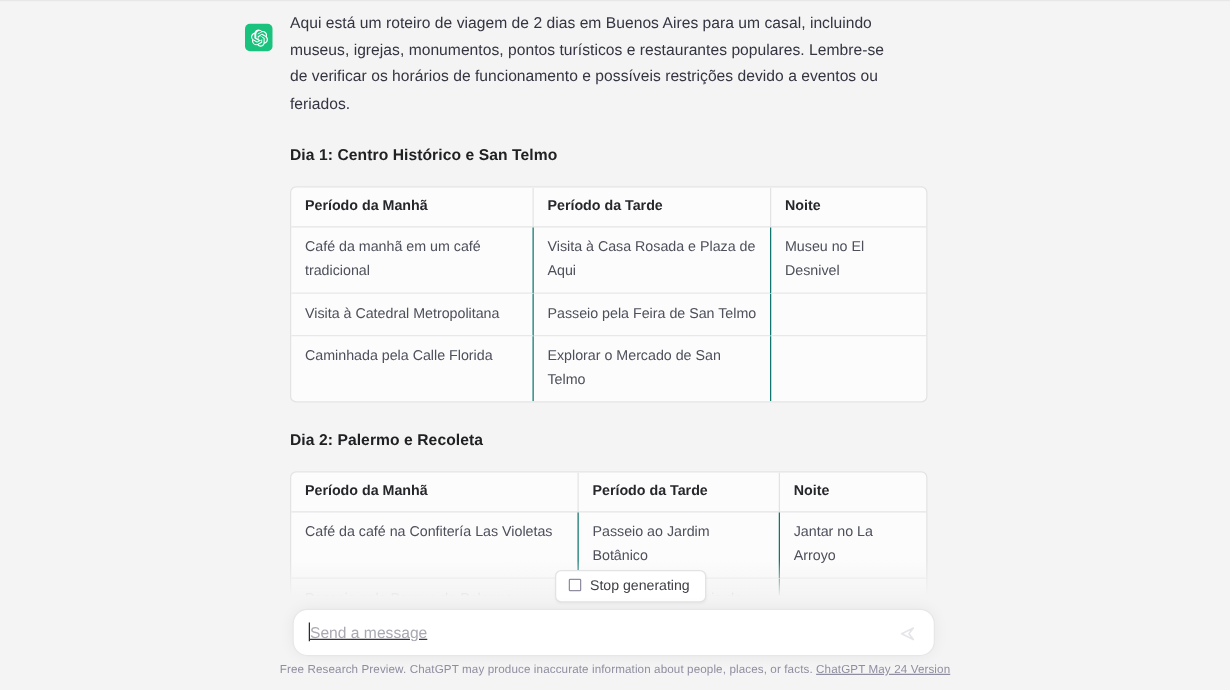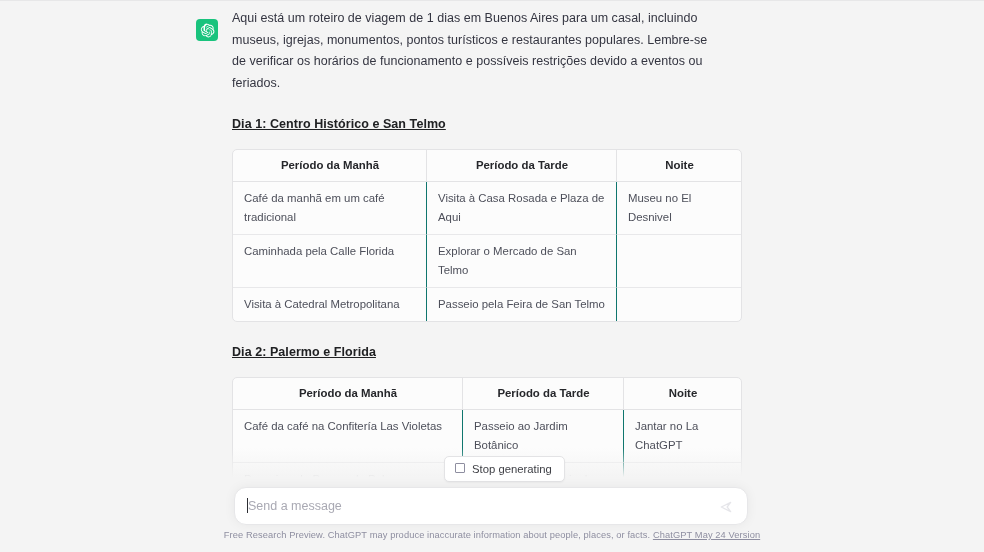--- a/index.html
+++ b/index.html
@@ -58,37 +58,36 @@
     width: 478px;
   }
 
   h3.day-heading {
     margin: 22px 0 0 0;
     font-size: 12.5px;
     line-height: 17px;
     font-weight: bold;
     color: #202123;
     letter-spacing: 0.005em;
-    text-decoration: underline;
   }
 
   
   .chat-table {
     border-collapse: separate;
     border-spacing: 0;
     margin-top: 16px;
     background: #fcfcfc;
     border: 1px solid #e3e3e5;
     border-radius: 5px;
     overflow: hidden;
     table-layout: fixed;
     font-size: 11.4px;
   }
   .chat-table th {
-    text-align: center;
+    text-align: left;
     font-weight: bold;
     color: #26272b;
     padding: 7px 10px 7px 11px;
     border-bottom: 1px solid #e3e3e5;
     border-right: 1px solid #e3e3e5;
     vertical-align: top;
     line-height: 17px;
     font-size: 11.4px;
   }
   .chat-table td {
@@ -153,20 +152,21 @@
     left: 234px;
     top: 39px;
     width: 512px;
     height: 36px;
     background: #ffffff;
     border: 1px solid #e7e7e9;
     border-radius: 12px;
     box-shadow: 0 0 12px rgba(0,0,0,0.055);
     display: flex;
     align-items: center;
+    text-decoration: underline;
   }
   #message-caret {
     position: absolute;
     left: 12px;
     top: 10px;
     width: 1.4px;
     height: 15px;
     background: #2b2c31;
   }
   #message-input {
@@ -210,66 +210,66 @@
 
 <div id="message-block">
   <div id="message-inner">
 
     <div id="avatar">
       <svg width="15" height="15" viewBox="0 0 24 24" aria-hidden="true">
         <path fill="#ffffff" d="M21.55 10.0a5.42 5.42 0 0 0-.47-4.45 5.49 5.49 0 0 0-5.9-2.63A5.45 5.45 0 0 0 11.05 1a5.49 5.49 0 0 0-5.23 3.79 5.43 5.43 0 0 0-3.63 2.63 5.49 5.49 0 0 0 .68 6.44 5.42 5.42 0 0 0 .47 4.45 5.49 5.49 0 0 0 5.9 2.63A5.44 5.44 0 0 0 13.35 23a5.49 5.49 0 0 0 5.23-3.8 5.43 5.43 0 0 0 3.63-2.63 5.49 5.49 0 0 0-.66-6.43v-.14zm-8.2 11.49a4.08 4.08 0 0 1-2.61-.94l.13-.07 4.33-2.5a.71.71 0 0 0 .36-.61v-6.1l1.83 1.06v5.06a4.08 4.08 0 0 1-4.04 4.1zM4.6 17.78a4.06 4.06 0 0 1-.49-2.73l.13.08 4.33 2.5a.7.7 0 0 0 .71 0l5.29-3.05v2.11l-4.38 2.53a4.08 4.08 0 0 1-5.59-1.44zM3.46 8.35a4.07 4.07 0 0 1 2.13-1.79v5.15a.7.7 0 0 0 .35.61l5.27 3.04-1.84 1.06-4.32-2.49a4.08 4.08 0 0 1-1.59-5.58zm15.05 3.5L13.22 8.79l1.83-1.06 4.33 2.5a4.08 4.08 0 0 1-.63 7.35v-5.14a.71.71 0 0 0-.24-.59zm1.83-2.75l-.13-.08-4.33-2.52a.71.71 0 0 0-.71 0l-5.28 3.05V7.44l4.38-2.52a4.08 4.08 0 0 1 6.06 4.22zM9.89 12.87L8.05 11.8V6.75a4.08 4.08 0 0 1 6.69-3.13l-.13.07-4.33 2.5a.71.71 0 0 0-.36.61v6.06zm1-2.15L13.25 9.4l2.37 1.36v2.73l-2.36 1.36-2.37-1.36z"></path>
       </svg>
     </div>
 
-    <p class="intro-p">Aqui está um roteiro de viagem de 1 dias em Buenos Aires para um casal, incluindo museus, igrejas, monumentos, pontos turísticos e restaurantes populares. Lembre-se de verificar os horários de funcionamento e possíveis restrições devido a eventos ou feriados.</p>
+    <p class="intro-p">Aqui está um roteiro de viagem de 2 dias em Buenos Aires para um casal, incluindo museus, igrejas, monumentos, pontos turísticos e restaurantes populares. Lembre-se de verificar os horários de funcionamento e possíveis restrições devido a eventos ou feriados.</p>
 
     <h3 class="day-heading">Dia 1: Centro Histórico e San Telmo</h3>
 
     <table class="chat-table" id="table-day1">
       <thead>
         <tr>
           <th class="c0">Período da Manhã</th>
           <th class="c1">Período da Tarde</th>
           <th class="c2">Noite</th>
         </tr>
       </thead>
       <tbody>
         <tr>
           <td class="c0">Café da manhã em um café tradicional</td>
           <td class="c1">Visita à Casa Rosada e Plaza de Aqui</td>
           <td class="c2">Museu no El Desnivel</td>
         </tr>
         <tr>
+          <td class="c0">Visita à Catedral Metropolitana</td>
+          <td class="c1">Passeio pela Feira de San Telmo</td>
+          <td class="c2"></td>
+        </tr>
+        <tr>
           <td class="c0">Caminhada pela Calle Florida</td>
           <td class="c1">Explorar o Mercado de San Telmo</td>
           <td class="c2"></td>
         </tr>
-        <tr>
-          <td class="c0">Visita à Catedral Metropolitana</td>
-          <td class="c1">Passeio pela Feira de San Telmo</td>
-          <td class="c2"></td>
-        </tr>
       </tbody>
     </table>
 
-    <h3 class="day-heading">Dia 2: Palermo e Florida</h3>
+    <h3 class="day-heading">Dia 2: Palermo e Recoleta</h3>
 
     <table class="chat-table" id="table-day2">
       <thead>
         <tr>
           <th class="c0">Período da Manhã</th>
           <th class="c1">Período da Tarde</th>
           <th class="c2">Noite</th>
         </tr>
       </thead>
       <tbody>
         <tr>
           <td class="c0">Café da café na Confitería Las Violetas</td>
           <td class="c1">Passeio ao Jardim Botânico</td>
-          <td class="c2">Jantar no La ChatGPT</td>
+          <td class="c2">Jantar no La Arroyo</td>
         </tr>
         <tr>
           <td class="c0">Passeio pelo Parque de Palermo</td>
           <td class="c1">Explorar o Cemitério da Recoleta</td>
           <td class="c2"></td>
         </tr>
         <tr>
           <td class="c0">Visita ao MALBA (Museu de Arte Latino-Americana)</td>
           <td class="c1">Caminhada pela Calle Arroyo</td>
           <td class="c2"></td>

